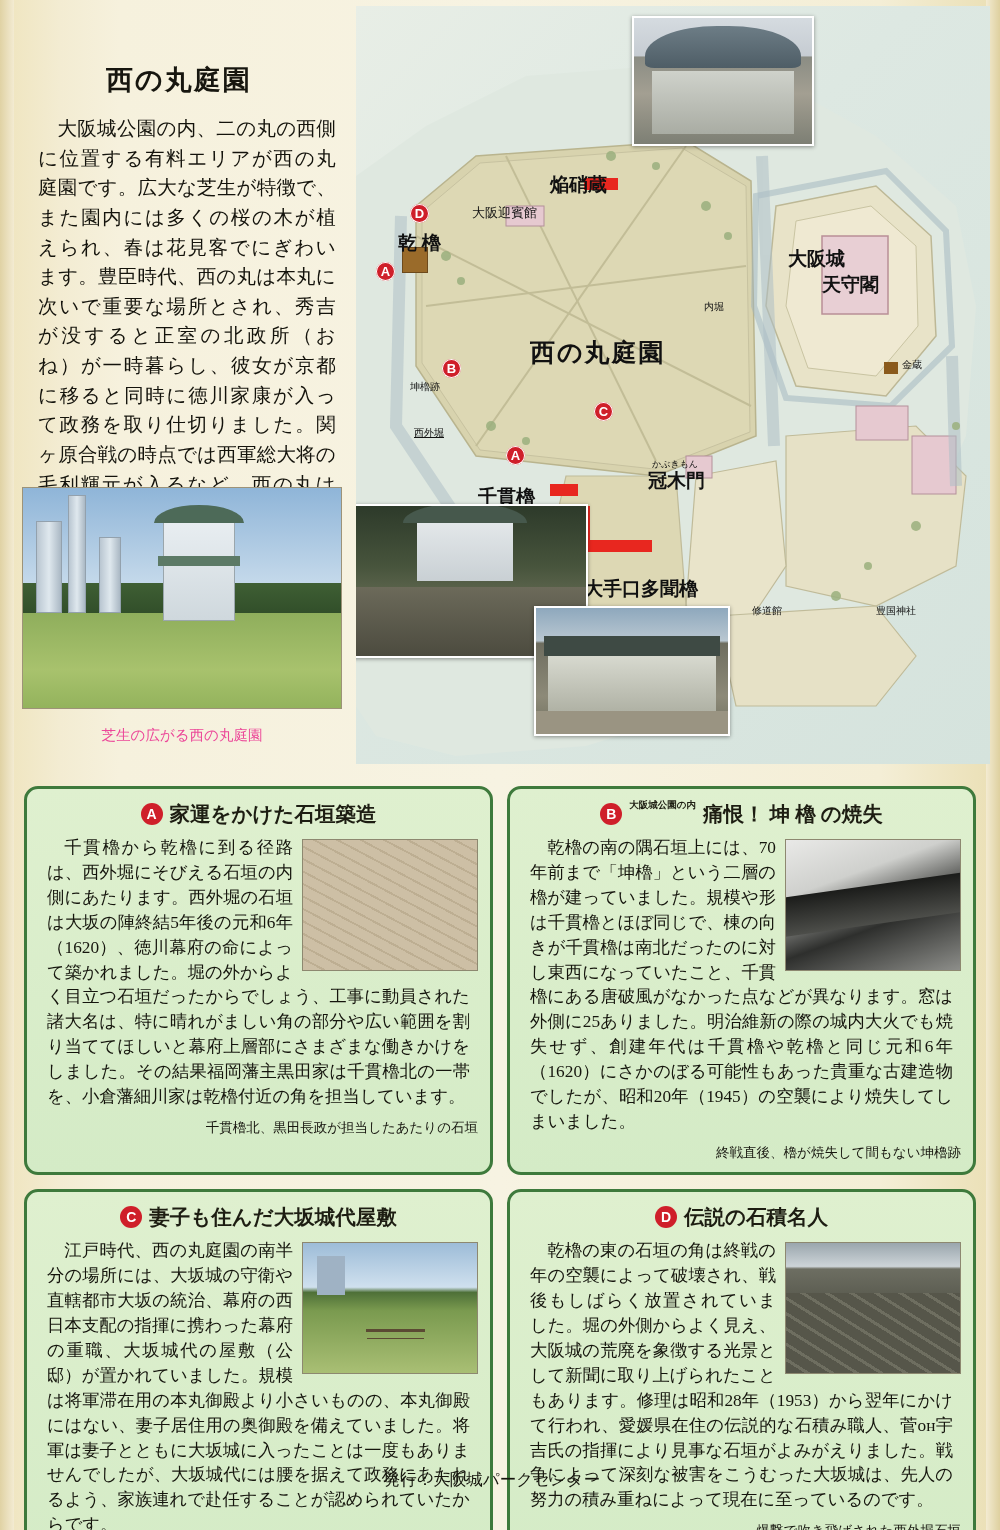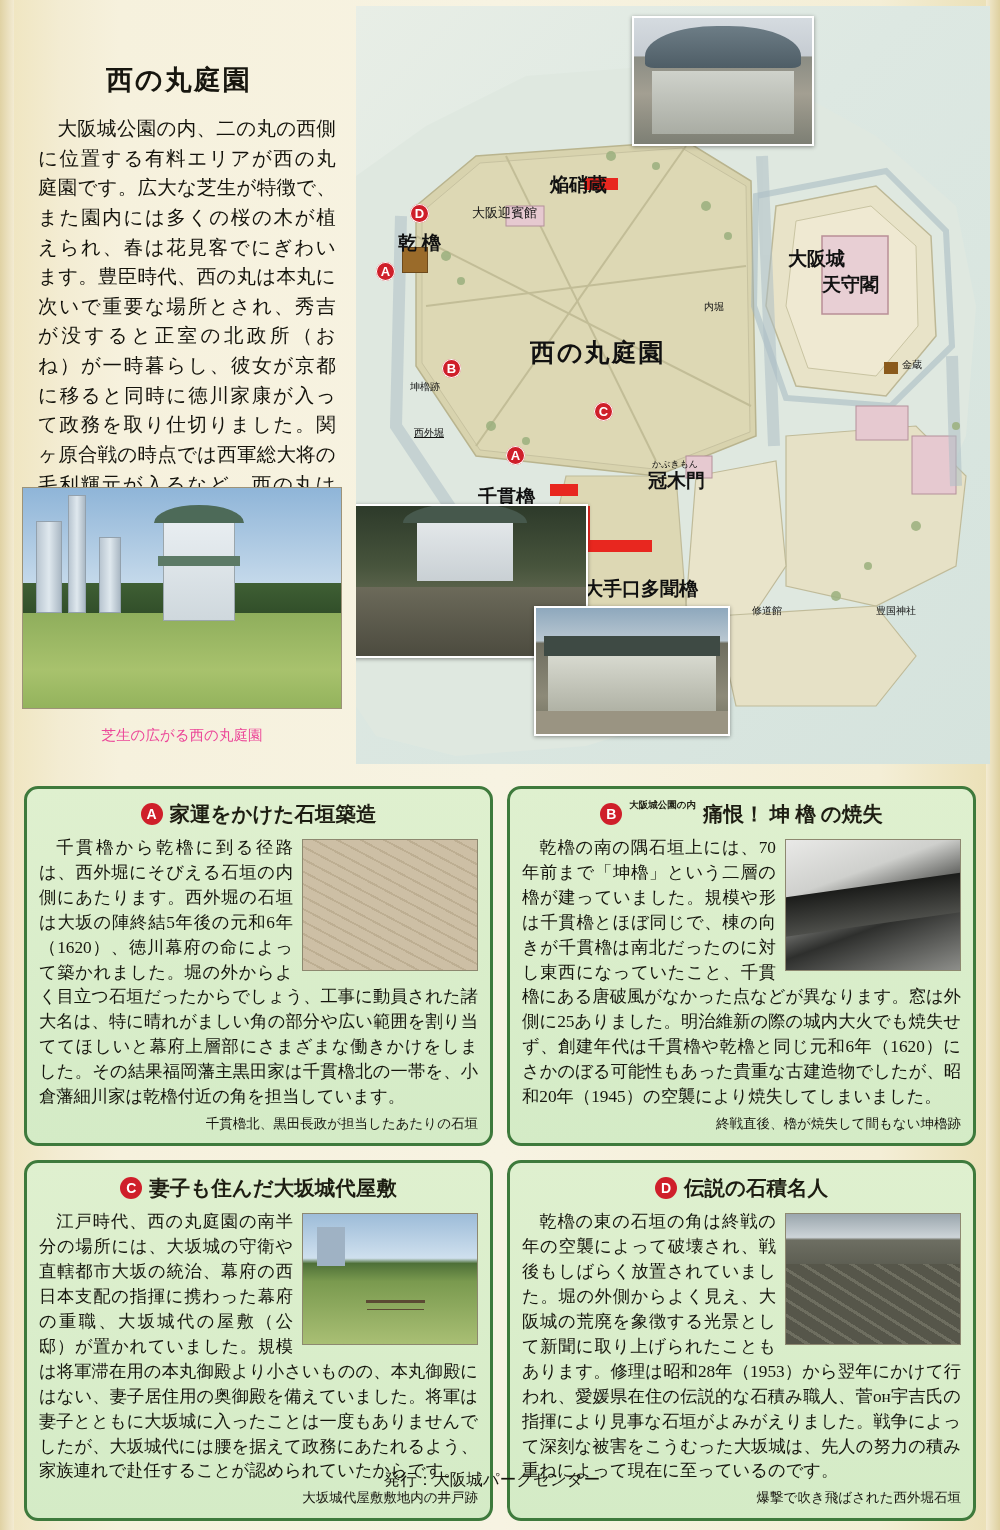--- a/index.html
+++ b/index.html
@@ -131,21 +131,21 @@
     display:flex; align-items:center; justify-content:center; gap:7px;
     font-size:20.5px; font-weight:bold; color:#1d1d12; margin:3px 0 8px 0;
   }
   .card .hd .badge {
     width:22px; height:22px; border-radius:50%; background:#cf1f2a; color:#fff;
     font-size:14px; font-family:"Liberation Sans", sans-serif;
     display:flex; align-items:center; justify-content:center;
   }
   .card .hd .ruby { font-size:9.5px; position:relative; top:-9px; letter-spacing:0; }
   .card .body { font-size:17.3px; line-height:1.44; text-align:justify; color:#15150d; }
-  .card .body p { margin:0; text-indent:1em; }
+  .card .body p { margin:8px; text-indent:1em; }
   .cardimg {
     float:right; margin:3px 0 2px 9px; border:1px solid #8d8870;
     width:176px; height:132px; position:relative; overflow:hidden;
   }
   .cardimg.stones {
     background:
       repeating-linear-gradient(28deg, #cdbfa5 0 9px, #bdae92 9px 11px),
       repeating-linear-gradient(-35deg, rgba(255,255,255,.35) 0 7px, rgba(120,105,80,.25) 7px 10px),
       #c4b69b;
   }

